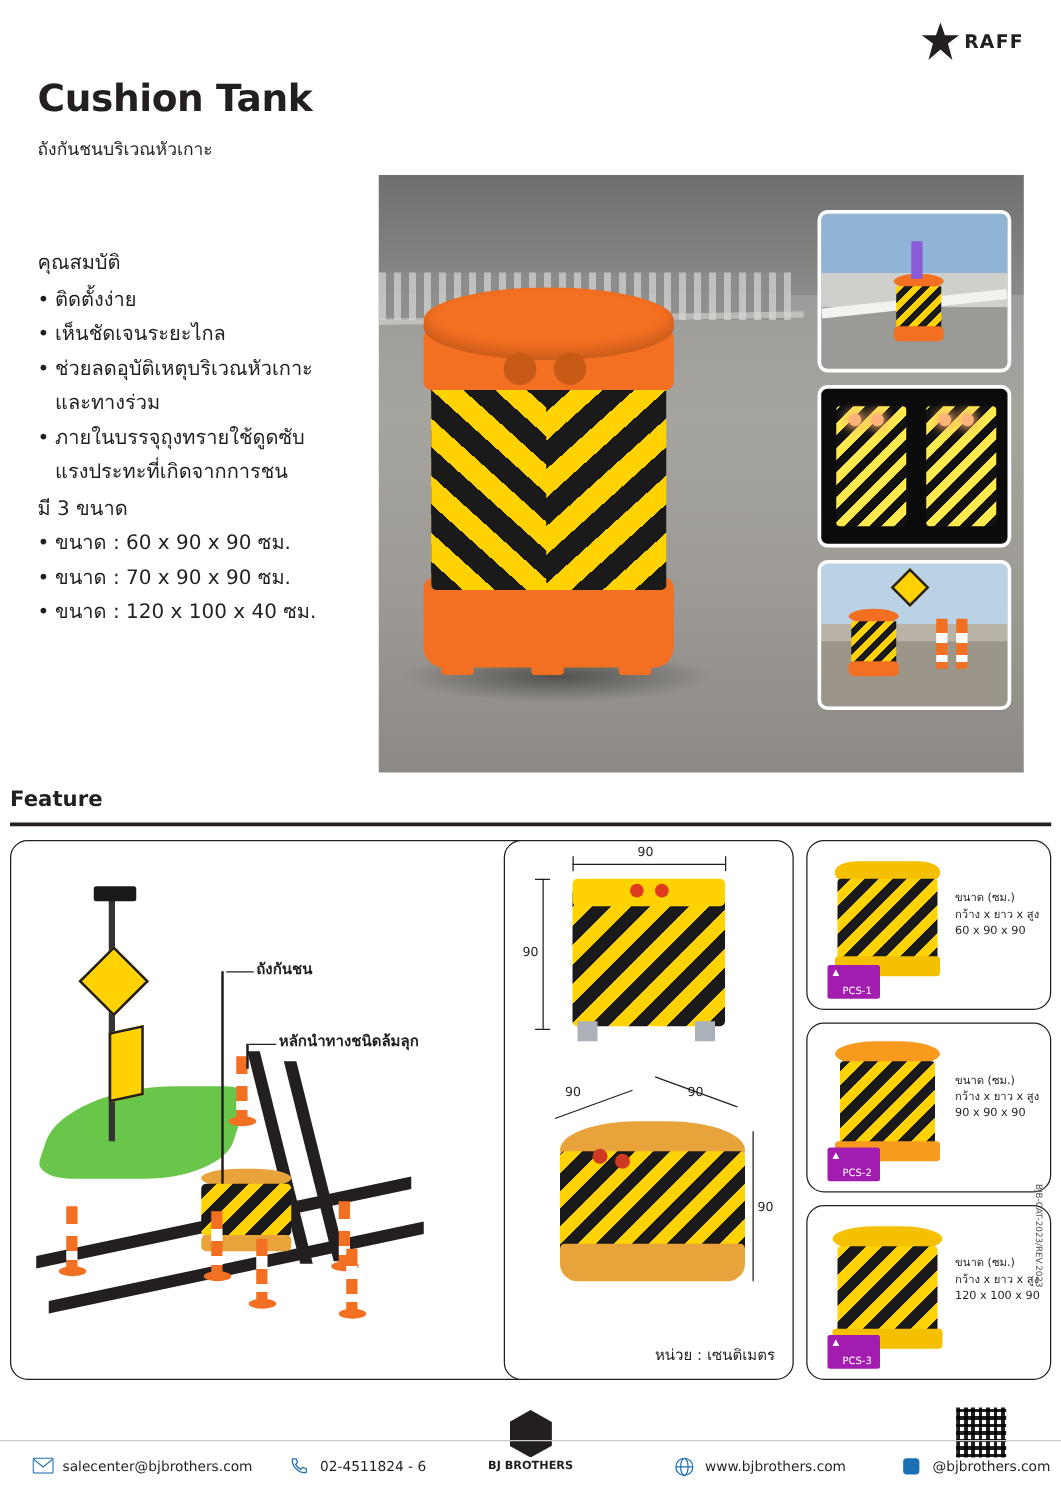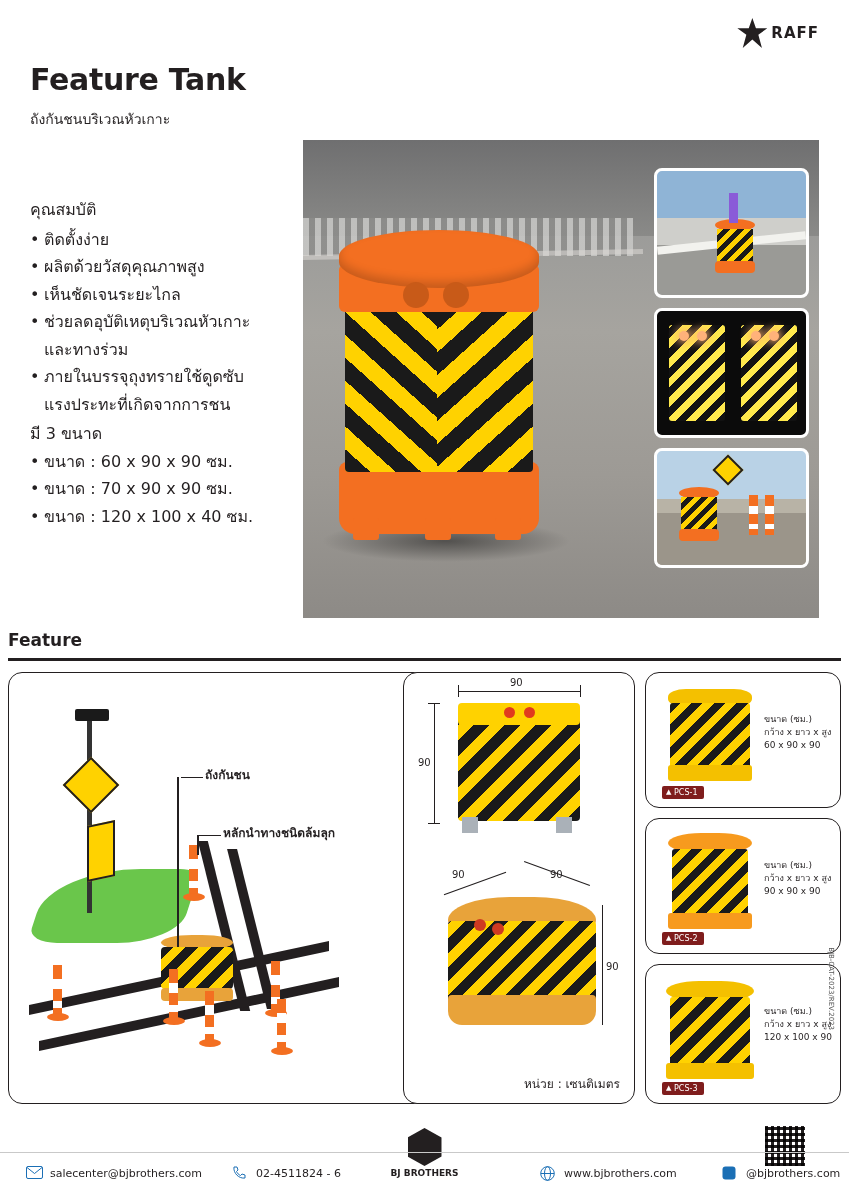--- a/index.html
+++ b/index.html
@@ -191,22 +191,22 @@
   .front-cap {
     position:absolute; left:54px; top:30px; width:122px; height:22px; background:#ffd200;
     border-radius:4px;
   }
   .fv-dot { position:absolute; width:11px;height:11px;border-radius:50%;background:#e03a1e;top:34px;}
 
   
   .card-img { position:absolute; left:16px; top:10px; width:96px; height:110px; }
   .card-txt { position:absolute; left:118px; top:40px; font-size:9px; line-height:1.45; }
   .badge {
-    position:absolute; left:16px; bottom:8px; background:#7f1d1d; color:#fff;
-    font-size:8px; padding:2px 7px 2px 12px; border-radius:2px;
+    position:absolute; left:16px; bottom:8px; background:#a21caf; color:#fff;
+    font-size:8px; padding:16px 7px 2px 12px; border-radius:2px;
   }
   .badge::before {
     content:"▲"; position:absolute; left:4px; top:2px; font-size:7px; color:#fff;
   }
 
   
   .footer-rule { position:absolute; left:0; top:1152px; width:849px; height:1px; background:#c9c9c9; }
   .footer { position:absolute; left:0; top:1158px; width:849px; height:42px; font-size:11px; }
   .f-item { position:absolute; display:flex; align-items:center; gap:7px; top:8px; }
   .f-ico { width:17px; height:14px; position:relative; }
@@ -232,28 +232,27 @@
   }
 </style>
 </head>
 <body>
 
 <div class="logo-wrap">
   <div class="logo-mark"></div>
   <div class="logo-text">RAFF</div>
 </div>
 
-<div class="title-en">Feature Tank</div>
+<div class="title-en">Cushion Tank</div>
 <div class="title-th">ถังกันชนบริเวณหัวเกาะ</div>
 
 <div class="props">
   <div class="head">คุณสมบัติ</div>
   <ul>
     <li>ติดตั้งง่าย</li>
-    <li>ผลิตด้วยวัสดุคุณภาพสูง</li>
     <li>เห็นชัดเจนระยะไกล</li>
     <li>ช่วยลดอุบัติเหตุบริเวณหัวเกาะ</li>
     <li class="cont">และทางร่วม</li>
     <li>ภายในบรรจุถุงทรายใช้ดูดซับ</li>
     <li class="cont">แรงประทะที่เกิดจากการชน</li>
   </ul>
   <div class="sizes-head">มี 3 ขนาด</div>
   <ul>
     <li>ขนาด : 60 x 90 x 90 ซม.</li>
     <li>ขนาด : 70 x 90 x 90 ซม.</li>

